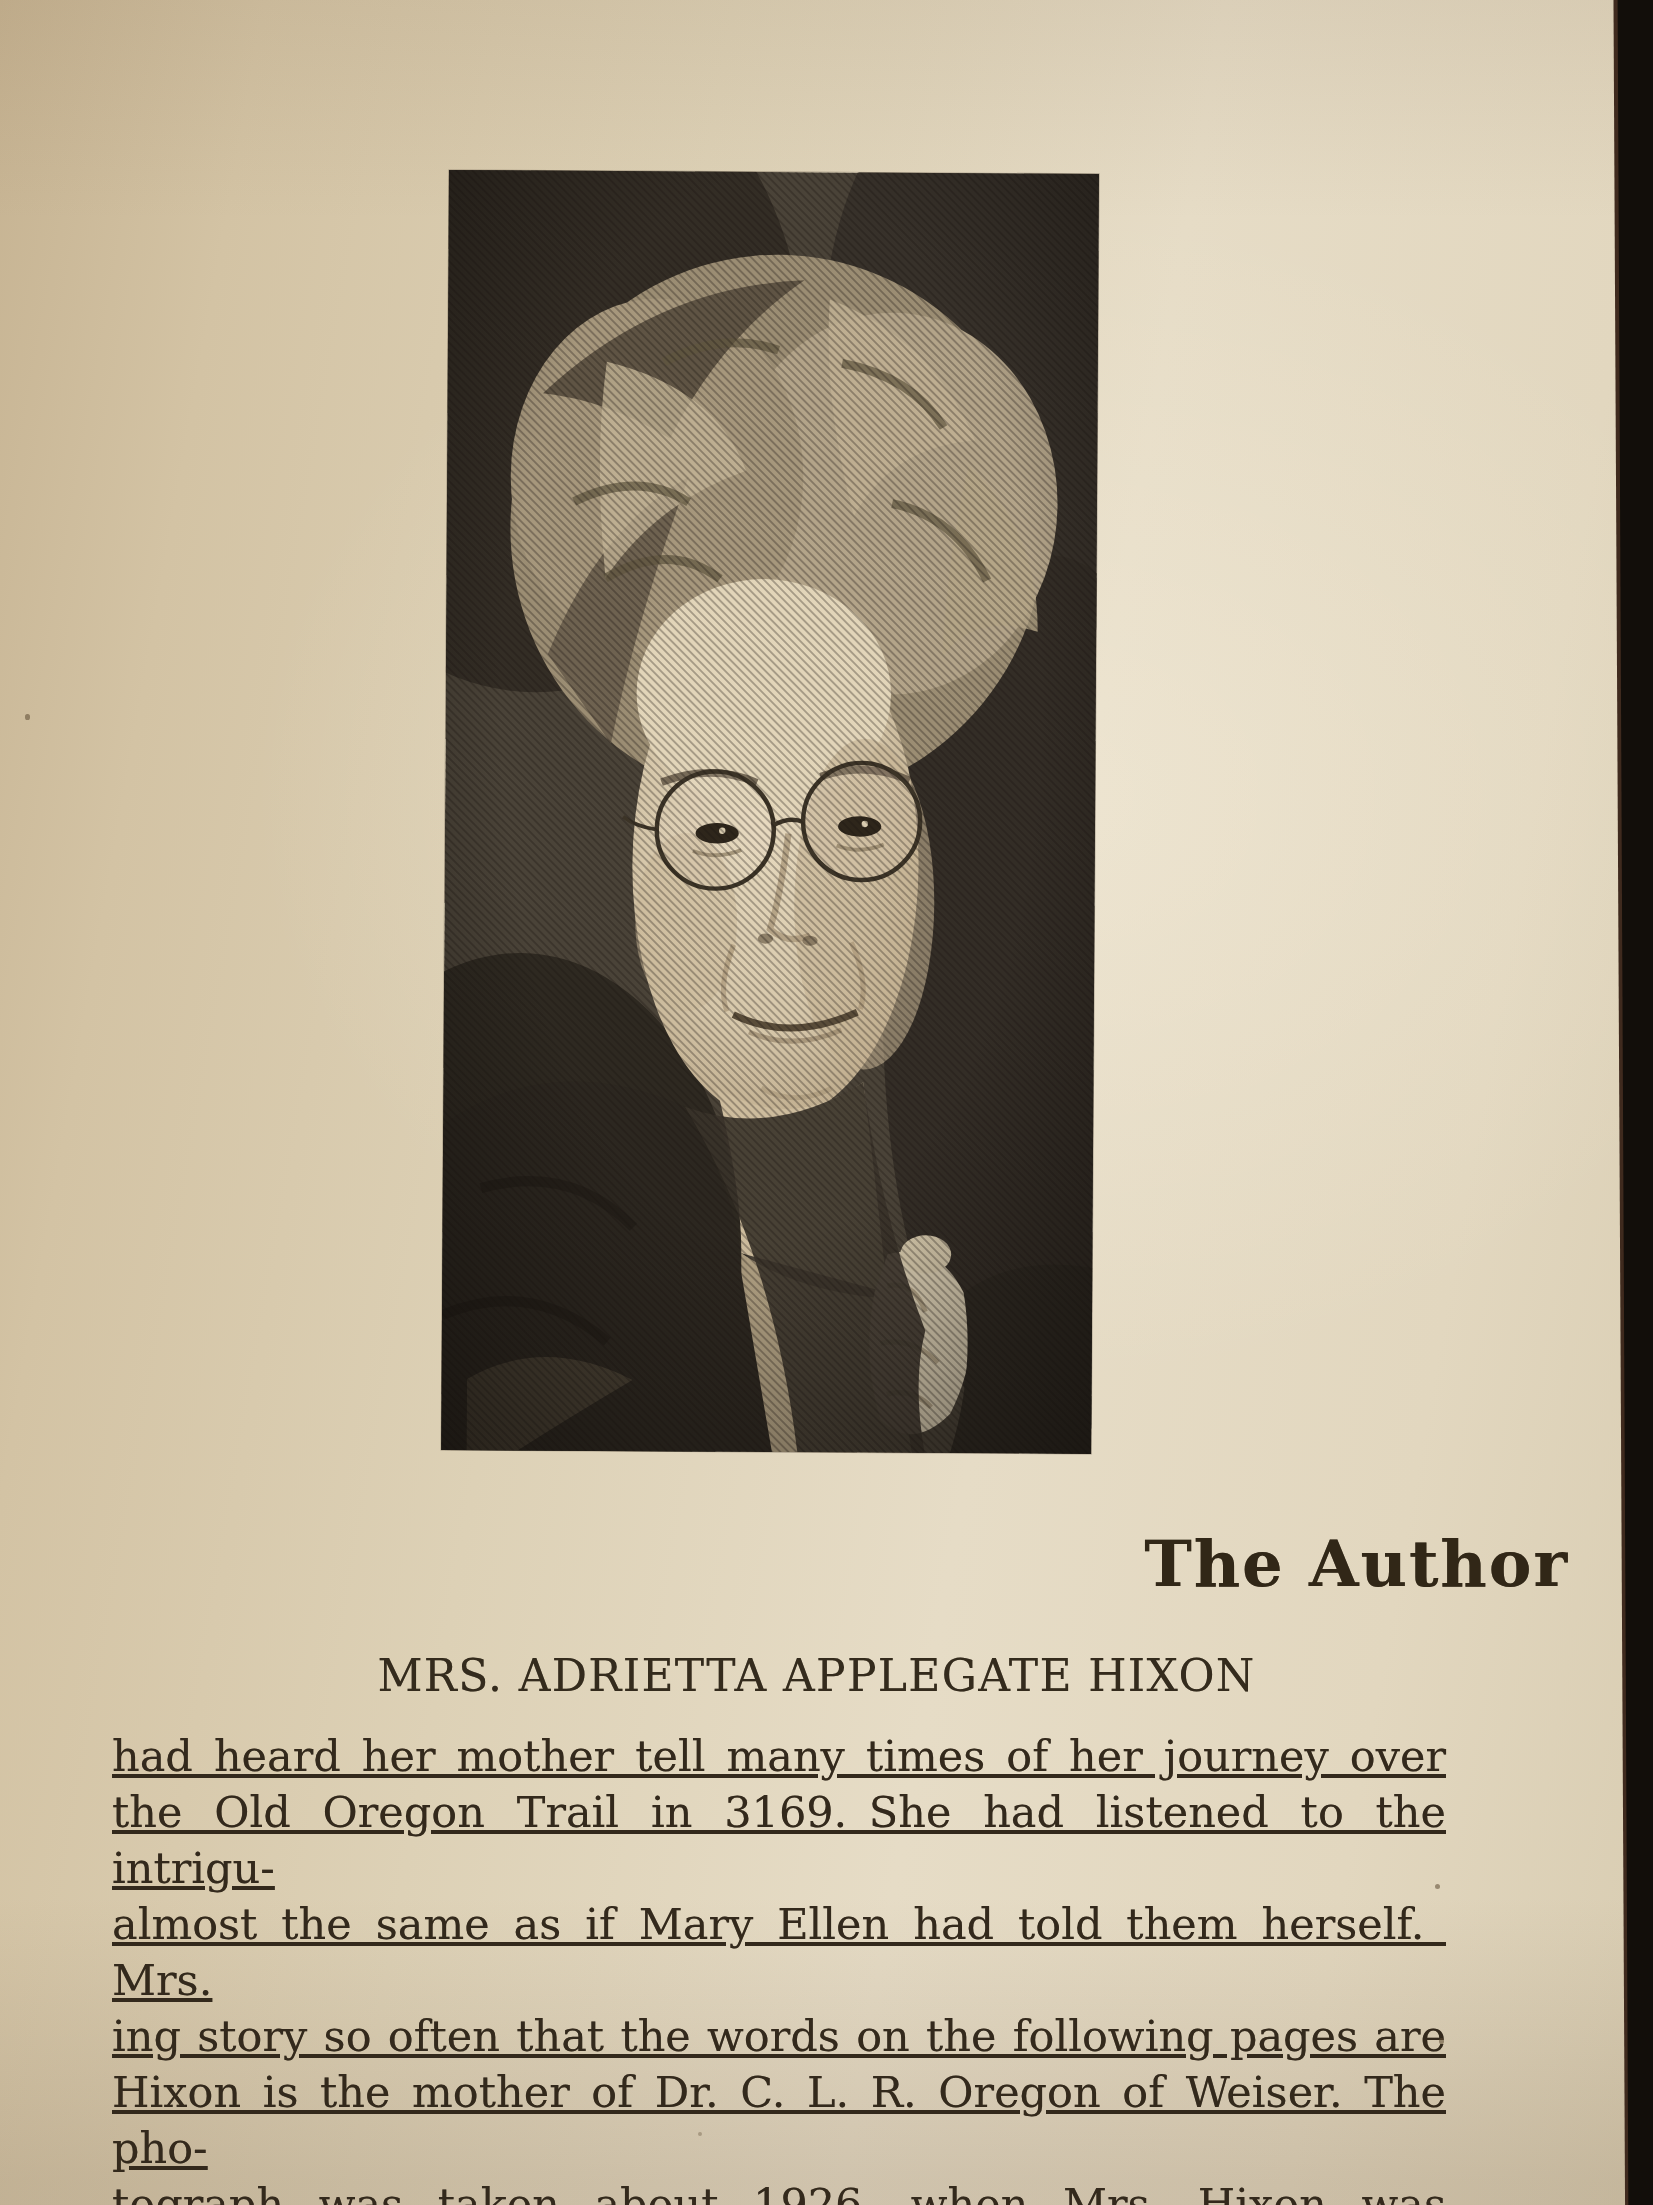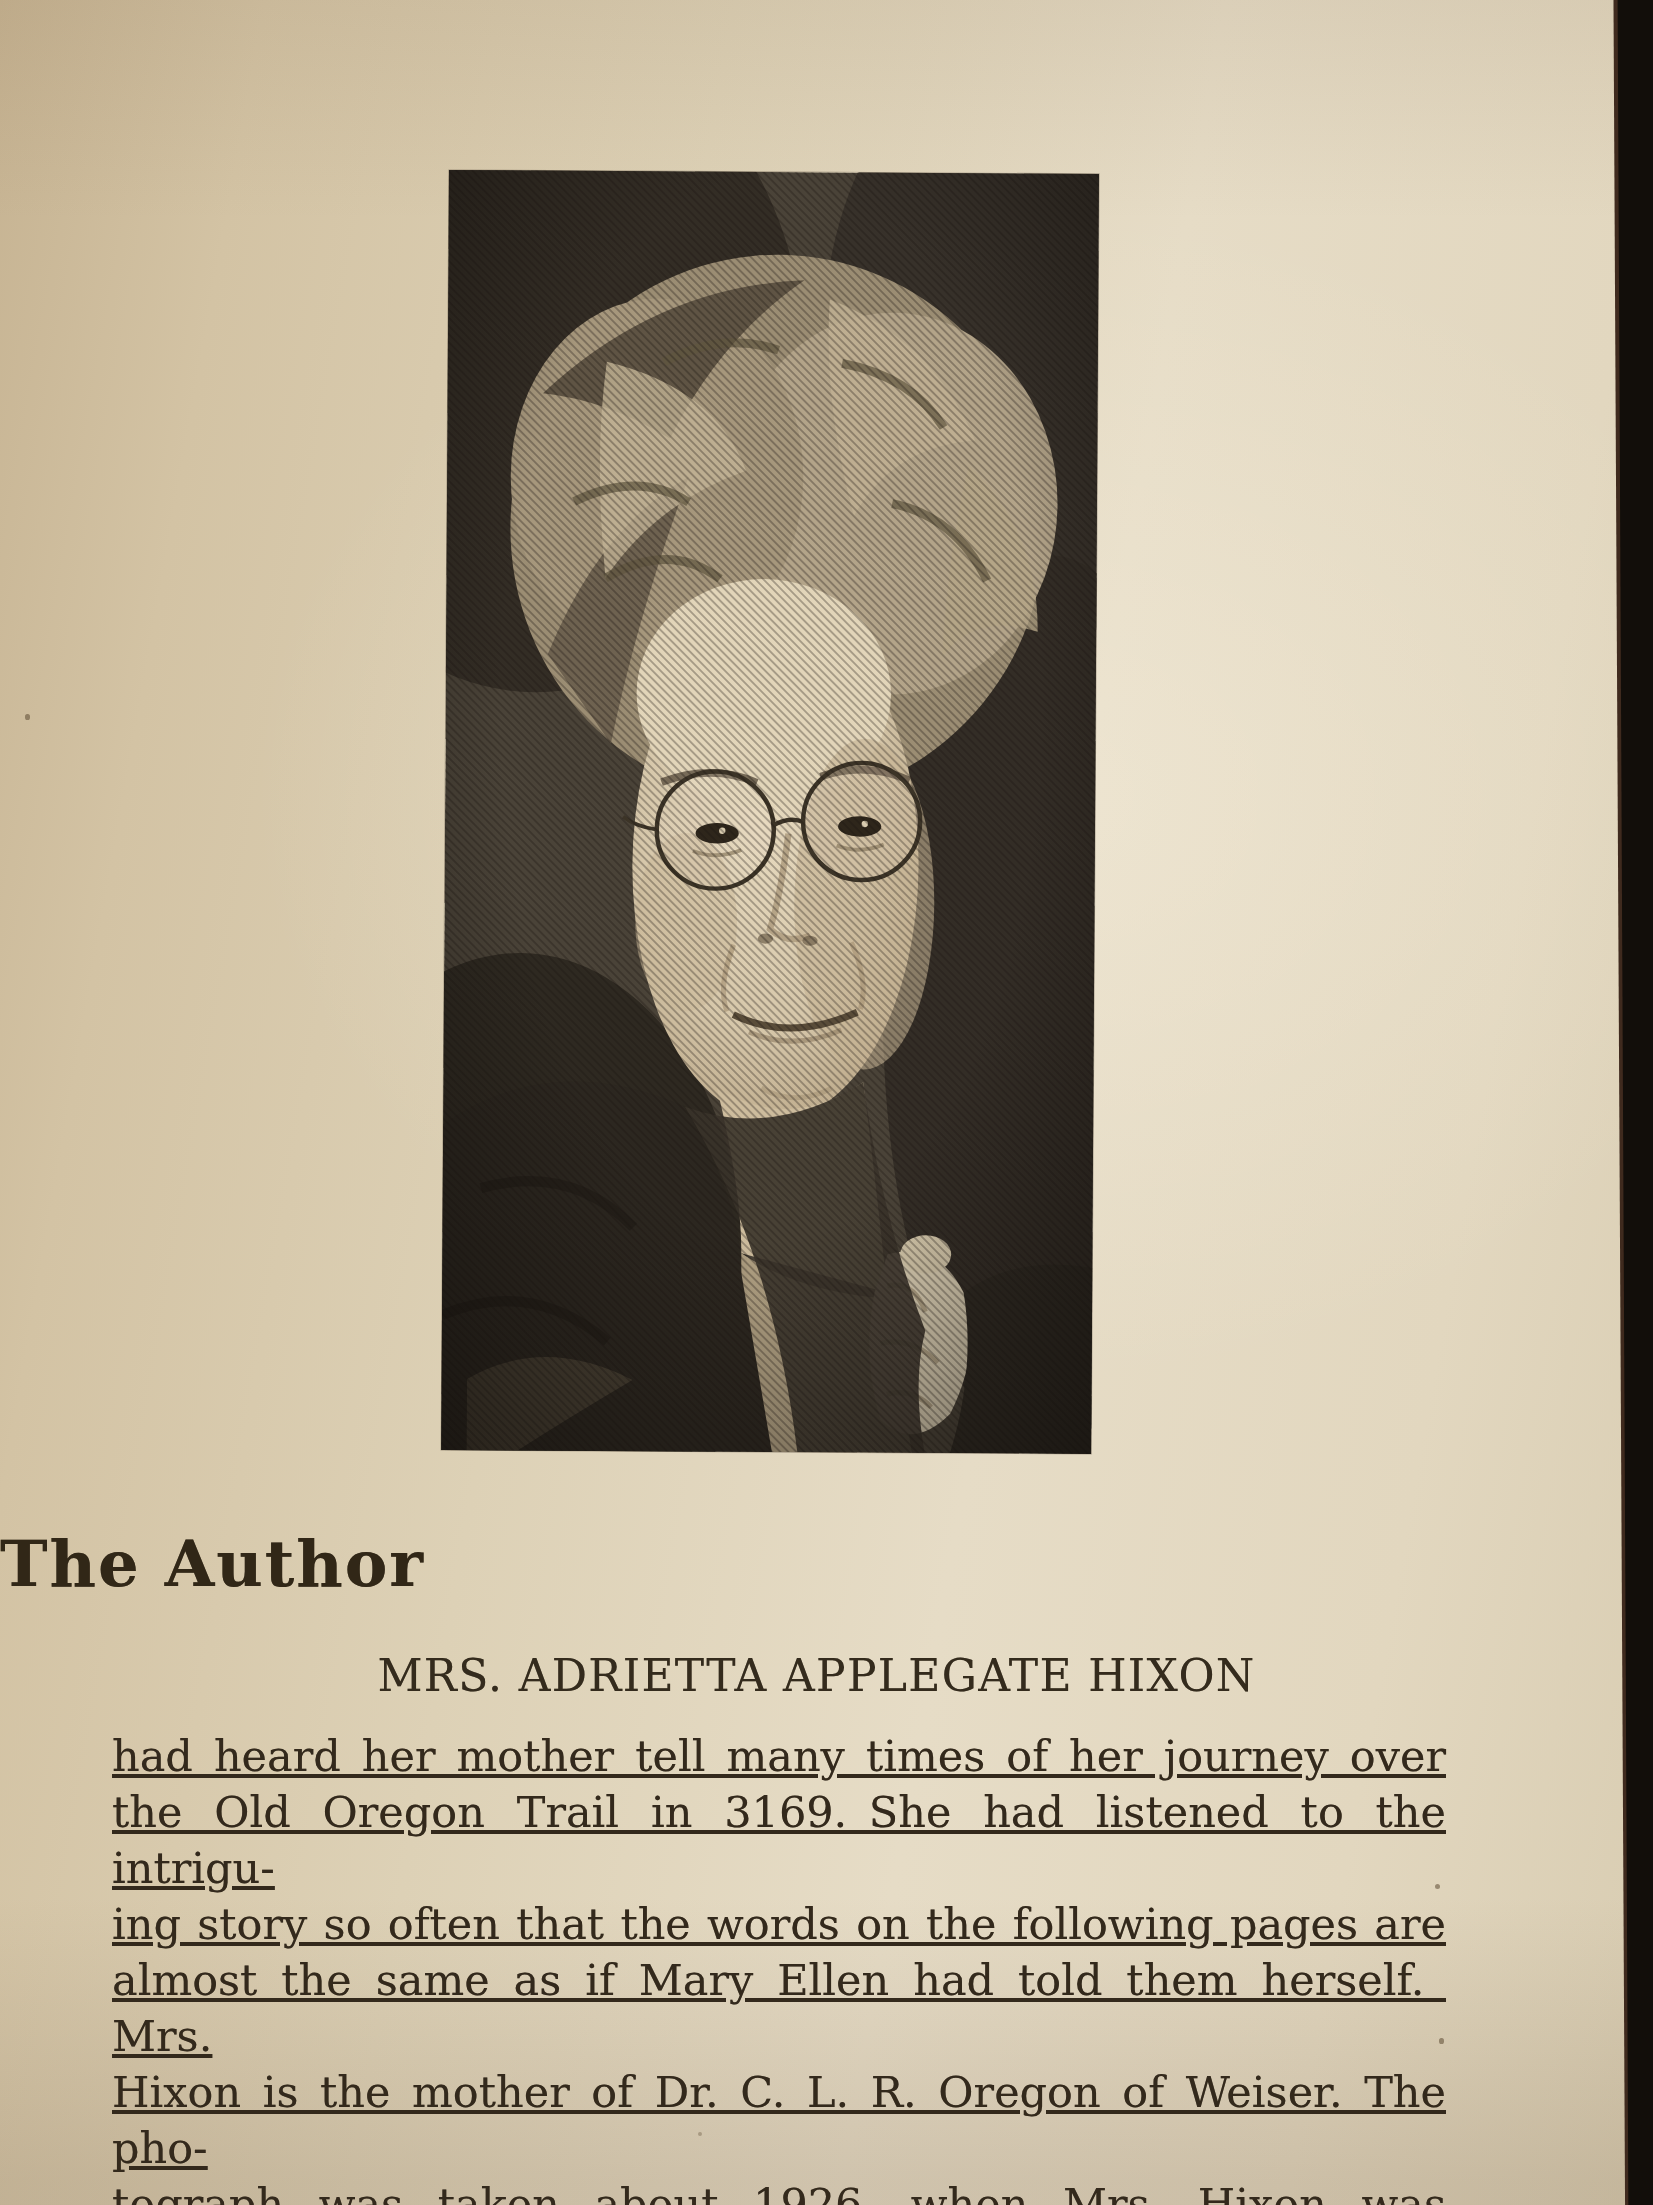--- a/index.html
+++ b/index.html
@@ -24,21 +24,21 @@
     clip-path:polygon(97.8% 0, 100% 0, 100% 100%, 98.45% 100%);
   }
   .photo{
     position:absolute;left:449px;top:170px;width:650px;height:1280px;
     transform:rotate(0.35deg);transform-origin:top left;
     box-shadow:0 0 0 0.6px rgba(60,50,38,0.35);
   }
   .photo svg{display:block;width:100%;height:100%;}
   .title{
     position:absolute;left:0;top:1532px;width:1569px;
-    text-align:left;font-size:64px;line-height:1;
+    text-align:right;font-size:64px;line-height:1;
     font-weight:bold;letter-spacing:1.9px;color:#312717;
     text-shadow:0 0 0.6px rgba(49,39,23,0.55);
   }
   .caption{
     position:absolute;left:0;top:1654px;width:1569px;
     text-align:center;font-size:44px;line-height:1;
     letter-spacing:1.3px;color:#342b1d;
     text-shadow:0 0 0.6px rgba(52,43,29,0.5);
     padding-left:32px;
   }
@@ -155,22 +155,22 @@
     </svg>
   </div>
 
   <div class="title">The Author</div>
 
   <div class="caption">MRS. ADRIETTA APPLEGATE HIXON</div>
 
   <div class="bodytext">
     <div class="jline">had heard her mother tell many times of her journey over</div>
     <div class="jline">the Old Oregon Trail in 3169. She had listened to the intrigu-</div>
+    <div class="jline">almost the same as if Mary Ellen had told them herself. Mrs.</div>
     <div class="jline">ing story so often that the words on the following pages are</div>
-    <div class="jline">almost the same as if Mary Ellen had told them herself. Mrs.</div>
     <div class="jline">Hixon is the mother of Dr. C. L. R. Oregon of Weiser. The pho-</div>
     <div class="jline last">tograph was taken about 1926, when Mrs. Hixon was writing.</div>
   </div>
 
   <div class="speck" style="left:25.4px;top:714px;width:4.5px;height:5.7px;"></div>
   <div class="speck" style="left:1435px;top:1884px;width:5.1px;height:5.1px;"></div>
   <div class="speck" style="left:1439px;top:2038px;width:4.5px;height:5.7px;"></div>
   <div class="speck" style="left:698px;top:2132px;width:3.8px;height:3.8px;opacity:.35;"></div>
 
 </div>

